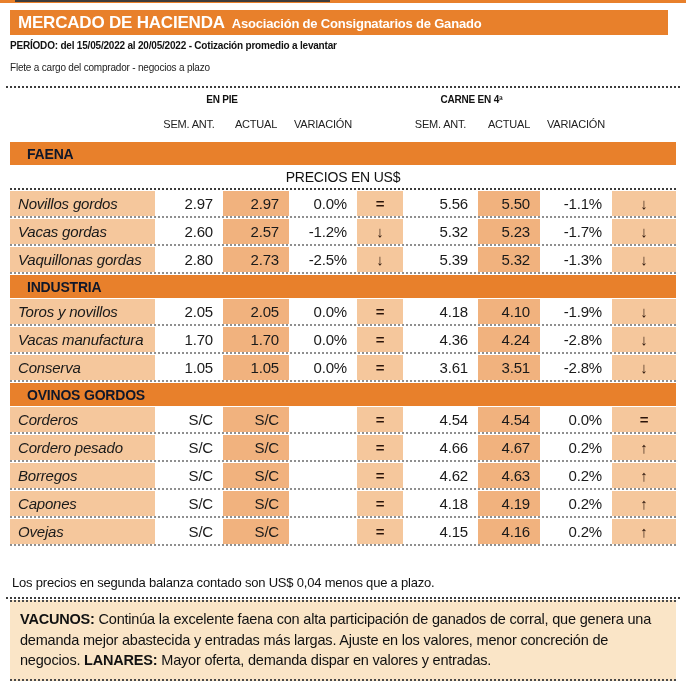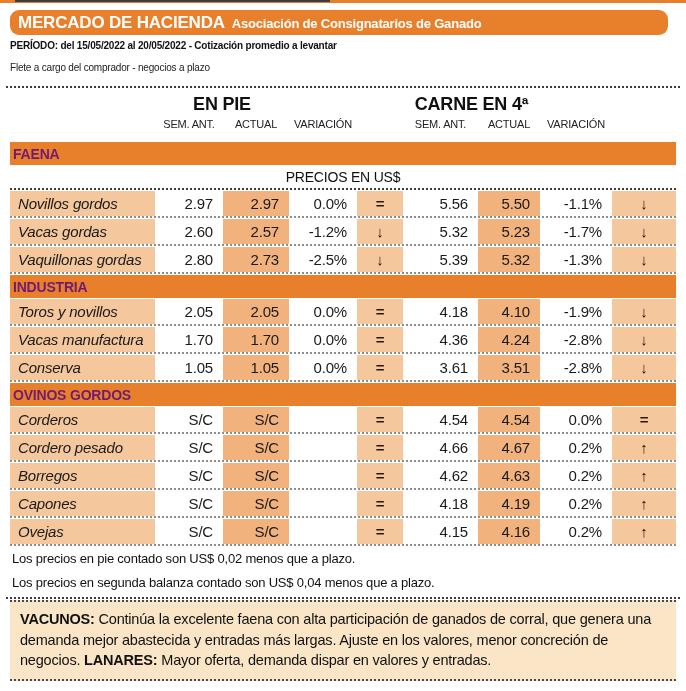--- a/index.html
+++ b/index.html
@@ -6,45 +6,45 @@
   .page{
     position:relative;width:686px;height:691px;overflow:hidden;background:#fff;
     font-family:"Liberation Sans",sans-serif;color:#1a1a1a;letter-spacing:-0.2px;
   }
   
   .top-rule{position:absolute;top:0;left:0;width:686px;height:3px;background:var(--orange);}
   .top-rule-dark{position:absolute;top:0;left:15px;width:315px;height:2px;background:#3d3d3d;}
 
   .title-bar{
     position:absolute;top:10px;left:10px;width:658px;height:25px;background:var(--orange);
-    display:flex;align-items:center;padding-left:8px;box-sizing:border-box;gap:7px;border-radius:9px;
+    display:flex;align-items:center;padding-left:8px;box-sizing:border-box;gap:7px;
   }
   .title-main{color:#fff;font-weight:bold;font-size:17px;}
   .title-sub{color:#fff;font-weight:bold;font-size:13px;padding-top:2px;}
 
   .periodo{position:absolute;top:40px;left:10px;font-weight:bold;font-size:10px;color:#111;}
   .flete{position:absolute;top:62px;left:10px;font-size:10px;color:#222;}
 
   .rule-dark{border-top:2px dotted #3c3c3c;height:0;position:absolute;left:6px;width:674px;}
   .rule-1{top:86px;}
 
   .grid{display:grid;grid-template-columns:145px 68px 66px 68px 46px 75px 62px 72px 64px;}
   .group-header{position:absolute;top:94px;left:10px;width:666px;height:20px;}
-  .gh{font-weight:bold;font-size:18px;text-align:center;color:#111;}
+  .gh{font-weight:bold;font-size:10px;text-align:center;color:#111;}
   .gh-pie{grid-column:2/4;}
   .gh-carne{grid-column:6/8;}
   .sub-header{position:absolute;top:118px;left:10px;width:666px;height:18px;}
   .sh{font-size:11px;color:#222;text-align:center;white-space:nowrap;}
   .sh1{grid-column:2;} .sh2{grid-column:3;} .sh3{grid-column:4;}
   .sh4{grid-column:6;} .sh5{grid-column:7;} .sh6{grid-column:8;}
 
   .table-area{position:absolute;top:142px;left:10px;width:666px;}
   .section-bar{
-    height:23px;background:var(--orange);color:#701a75;font-weight:bold;font-size:14px;
-    display:flex;align-items:center;padding-left:3px;box-sizing:border-box;margin-bottom:1px;
+    height:23px;background:var(--orange);color:#0f172a;font-weight:bold;font-size:14px;
+    display:flex;align-items:center;padding-left:17px;box-sizing:border-box;margin-bottom:1px;
   }
   .prices-note{height:22px;display:flex;align-items:center;justify-content:center;
     font-size:14px;color:#111;}
   .mid-rule{border-top:2px dotted #3c3c3c;height:0;margin-bottom:1px;}
 
   .t-row{height:25px;border-bottom:2px dotted #8f8f8f;margin-bottom:1px;align-items:center;}
   .cell{height:25px;display:flex;align-items:center;box-sizing:border-box;}
   .c-label{background:var(--peach);padding-left:8px;font-size:15px;font-style:italic;}
   .c-num{background:#fff;justify-content:flex-end;padding-right:10px;font-size:15px;}
   .c-actual{background:var(--peach2);}
@@ -214,21 +214,20 @@
         <div class="cell c-num c-actual">S/C</div>
         <div class="cell c-num"></div>
         <div class="cell c-sym">=</div>
         <div class="cell c-num">4.15</div>
         <div class="cell c-num c-actual">4.16</div>
         <div class="cell c-num">0.2%</div>
         <div class="cell c-sym">↑</div>
       </div>
     </div>
 
-  <div class="footnote fn1">Los precios en pie contado son US$ 0,02 menos que a plazo.</div>
   <div class="footnote fn2">Los precios en segunda balanza contado son US$ 0,04 menos que a plazo.</div>
 
   <div class="rule-dark rule-2"></div>
 
   <div class="comment-box">
     <span id="commentary-target"><b>VACUNOS: </b><span>Continúa la excelente faena con alta participación de ganados de corral, que genera una demanda mejor abastecida y entradas más largas. Ajuste en los valores, menor concreción de negocios. </span><b>LANARES: </b><span>Mayor oferta, demanda dispar en valores y entradas.</span></span>
   </div>
 </div>
 
 </body></html>

